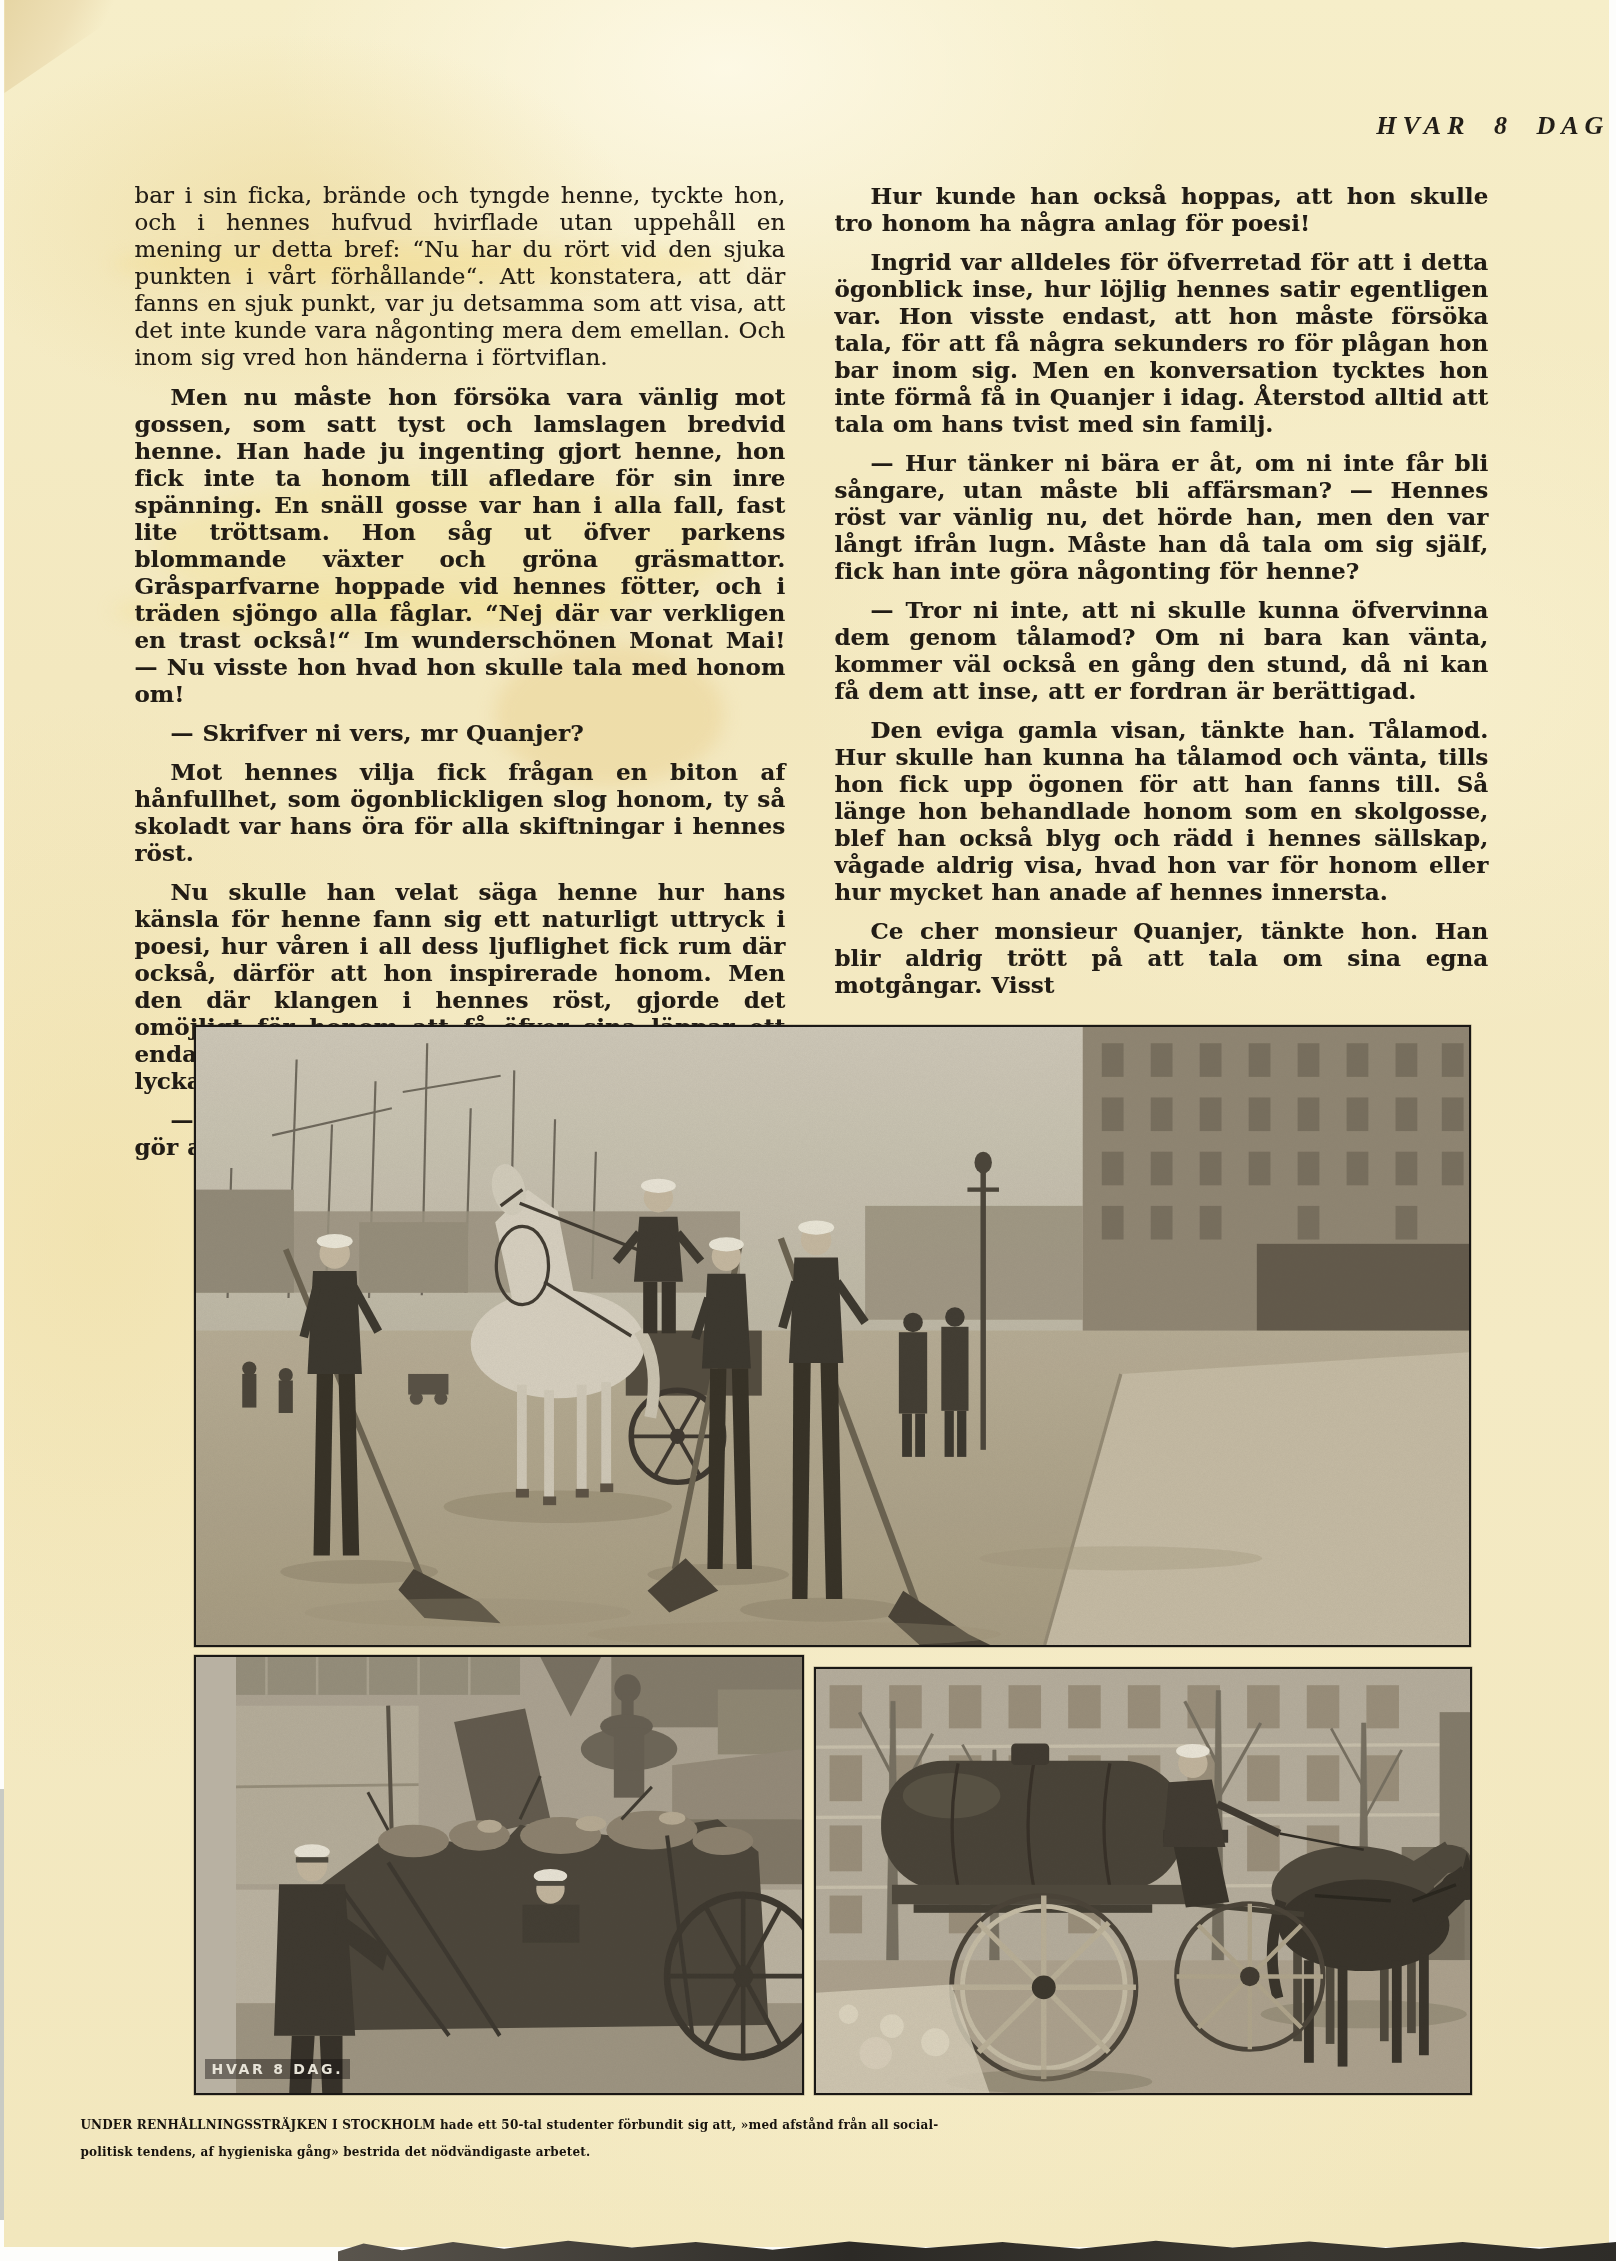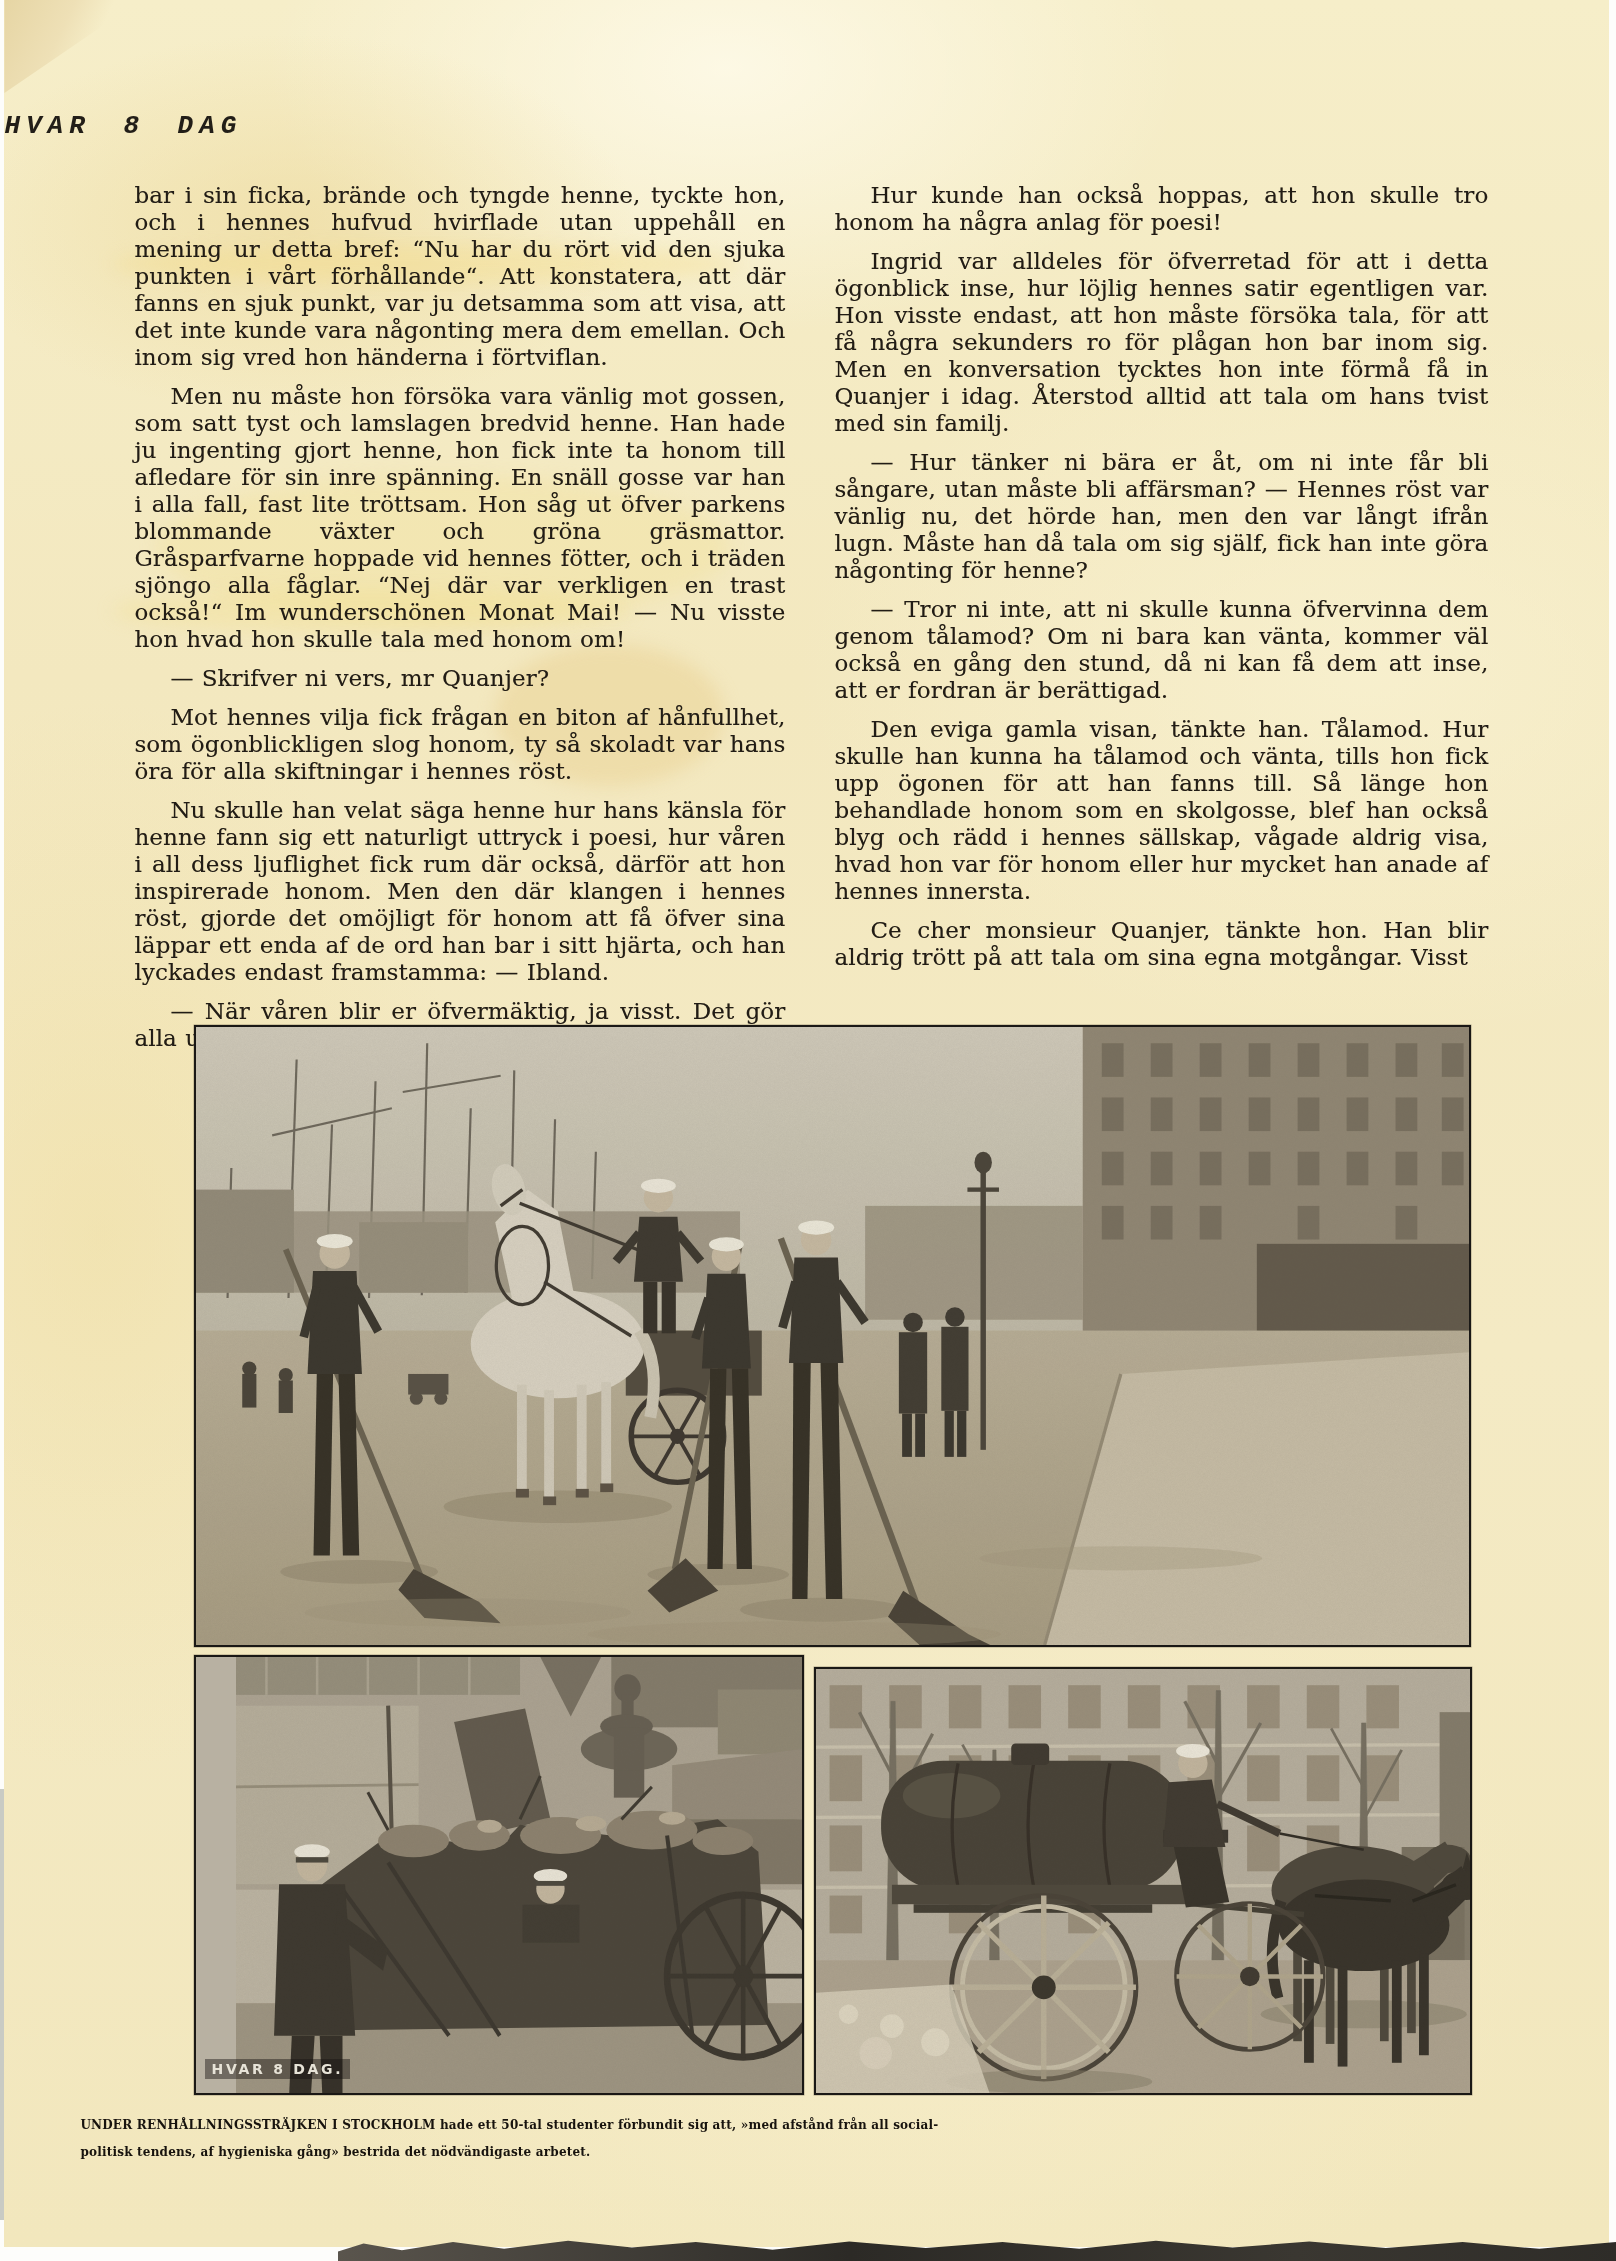--- a/index.html
+++ b/index.html
@@ -18,30 +18,30 @@
       1750 4102,1450 4092,1150 4100,900 4090,700 4098,520 4078,330 4060,150 4042,0 4008);
   }
   .corner-tear{position:absolute;left:0;top:0;width:136px;height:93px;
     background:linear-gradient(115deg,#e6d5a4 0%,#eee0b6 40%,rgba(238,224,182,0) 62%);
     clip-path:polygon(0 0,100% 0,0 100%);}
   .stain{position:absolute;filter:blur(8.7px);border-radius:50%;}
   .stain-a{left:109px;top:245px;width:627px;height:38px;background:rgba(243,219,128,.35);}
   .stain-b{left:153px;top:475px;width:573px;height:147px;background:rgba(242,221,140,.28);}
   .stain-c{left:109px;top:589px;width:518px;height:44px;background:rgba(243,222,135,.30);}
   .stain-d{left:491px;top:644px;width:229px;height:142px;background:rgba(228,196,120,.30);}
-  .masthead{position:absolute;left:0;top:111px;width:100%;margin:0;text-align:left;
-    font-family:Liberation Mono, monospace;font-style:italic;font-weight:bold;font-size:26px;
+  .masthead{position:absolute;left:0;top:111px;width:100%;margin:0;text-align:right;
+    font-family:Liberation Serif, serif;font-style:italic;font-weight:bold;font-size:26px;
     letter-spacing:6px;word-spacing:11px;color:#221e18;}
   .col{position:absolute;top:170px;text-align:justify;color:#211c15;font-size:23px;
     line-height:27px;letter-spacing:0.1px;word-spacing:0.8px;
     text-shadow:0.2px 0.4px 0.5px rgba(45,32,18,.4);}
   .col-left{left:118px;width:675px;}
   .col-right{left:818px;width:678px;}
   .col p{margin:12px;}
-  .col p.ind{text-indent:36px;}
+  .col p.ind{text-indent:36px;font-weight:bold;}
   figure.photo{position:absolute;margin:0;border:2.7px solid #1a1815;box-sizing:border-box;
     background:#b8b1a2;overflow:hidden;box-shadow:0 0 0 0.5px rgba(60,50,35,.4);}
   .photo-main{left:190px;top:1025px;width:1277px;height:622px;}
   .photo-bl{left:190px;top:1655px;width:610px;height:440px;padding-left:40px;}
   .photo-br{left:810px;top:1667px;width:658px;height:428px;}
   figure.photo svg{display:block;width:100%;height:100%;}
   .watermark{position:absolute;left:8.7px;bottom:14px;font-family:"DejaVu Sans",sans-serif;
     font-weight:bold;font-size:14px;letter-spacing:2.7px;color:#e7e3d7;
     background:rgba(24,21,17,.45);padding:2.2px 6.5px;}
   .caption{position:absolute;left:76px;top:2112px;width:1462px;text-align:left;

